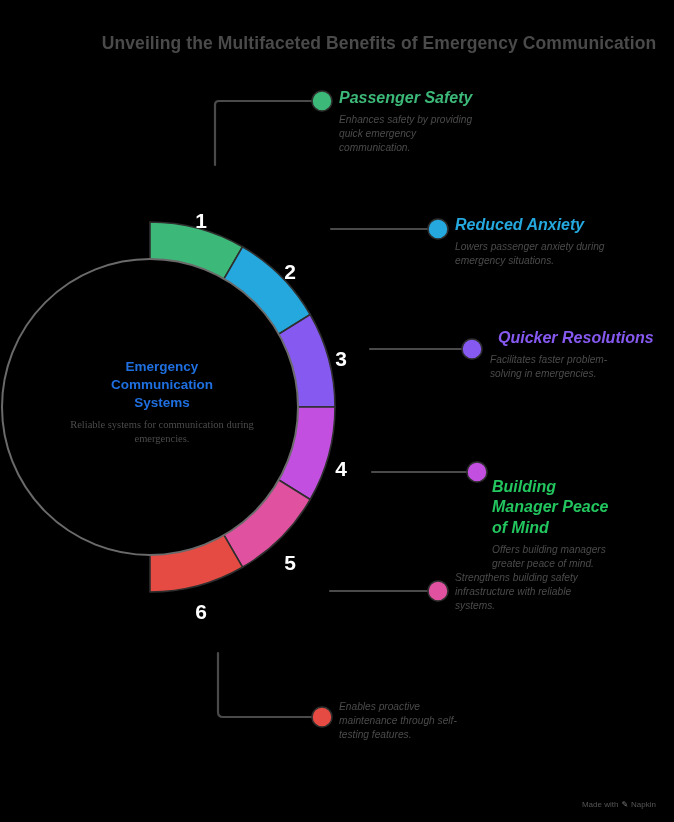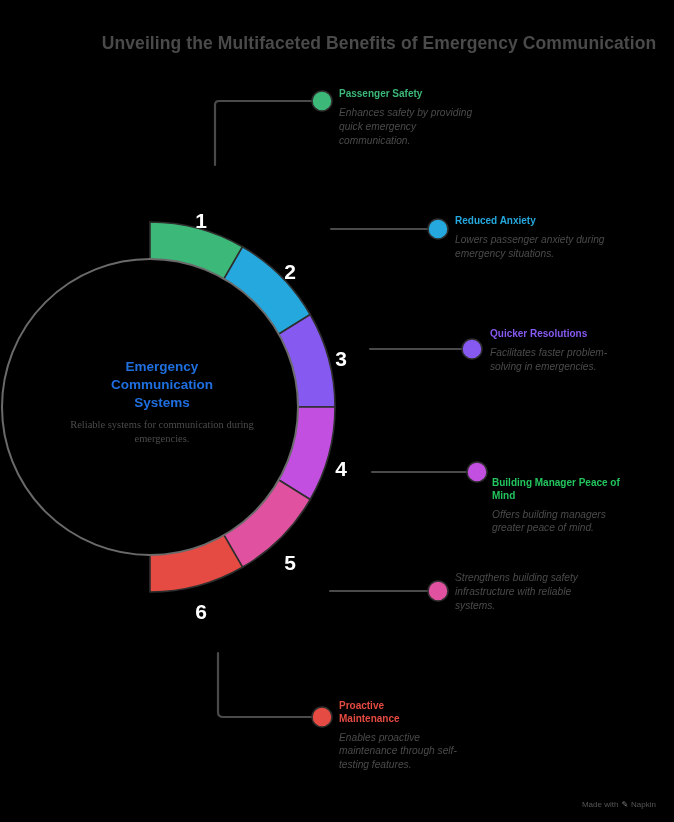--- a/index.html
+++ b/index.html
@@ -57,24 +57,25 @@
     top: 418px;
     width: 190px;
     text-align: center;
     font-size: 10.5px;
     color: #4b4b4b;
     line-height: 1.35;
     font-family: Liberation Serif, serif;
   }
   .item { position: absolute; }
   .item-title {
-    font-size: 10px;
+    font-size: 16px;
     font-weight: bold;
     line-height: 1.28;
     margin-bottom: 5px;
+    font-style: italic;
   }
   .item-desc {
     font-size: 10.2px;
     color: #4b4b4b;
     line-height: 1.36;
     font-style: italic;
   }
   #footer {
     position: absolute;
     right: 18px;
@@ -146,35 +147,34 @@
     <div class="item-title" style="color:#3cb878;">Passenger Safety</div>
     <div class="item-desc" style="width:140px;">Enhances safety by providing quick emergency communication.</div>
   </div>
 
   <div class="item" style="left:455px; top:215px; width:180px;">
     <div class="item-title" style="color:#24a8dd;">Reduced Anxiety</div>
     <div class="item-desc" style="width:158px;">Lowers passenger anxiety during emergency situations.</div>
   </div>
 
   <div class="item" style="left:490px; top:328px; width:180px;">
-    <div class="item-title" style="color:#8659f0;">Quicker Resolutions</div>
+    <div class="item-title" style="color:#8659f0;margin-left:8px;">Quicker Resolutions</div>
     <div class="item-desc" style="width:148px;">Facilitates faster problem-solving in emergencies.</div>
   </div>
 
   <div class="item" style="left:492px; top:458px; width:170px;">
     <div class="item-title" style="color:#22c55e; width:132px;margin-top:19px;">Building Manager Peace of Mind</div>
     <div class="item-desc" style="width:144px;">Offers building managers greater peace of mind.</div>
   </div>
 
   <div class="item" style="left:455px; top:571px; width:180px;">
     <div class="item-desc" style="width:152px;">Strengthens building safety infrastructure with reliable systems.</div>
   </div>
 
   <div class="item" style="left:339px; top:700px; width:180px;">
-    <div class="item-title" style="color:#e54b42; width:104px;">Proactive Maintenance</div>
     <div class="item-desc" style="width:140px;">Enables proactive maintenance through self-testing features.</div>
   </div>
 
   <div id="footer">
     <span>Made with</span>
     <span class="pen">✎</span>
     <span>Napkin</span>
   </div>
 
 </div>

